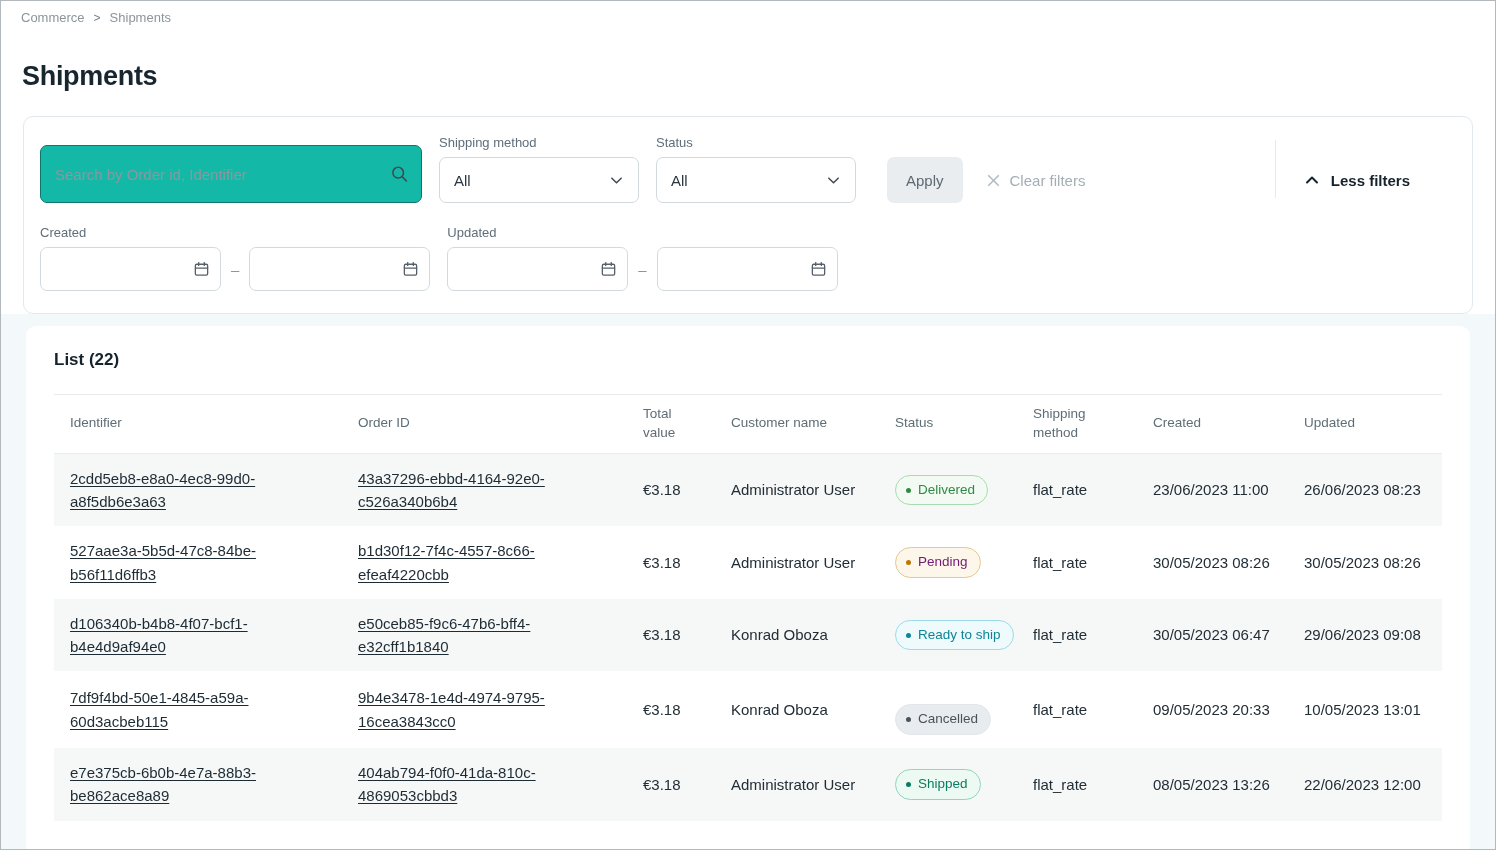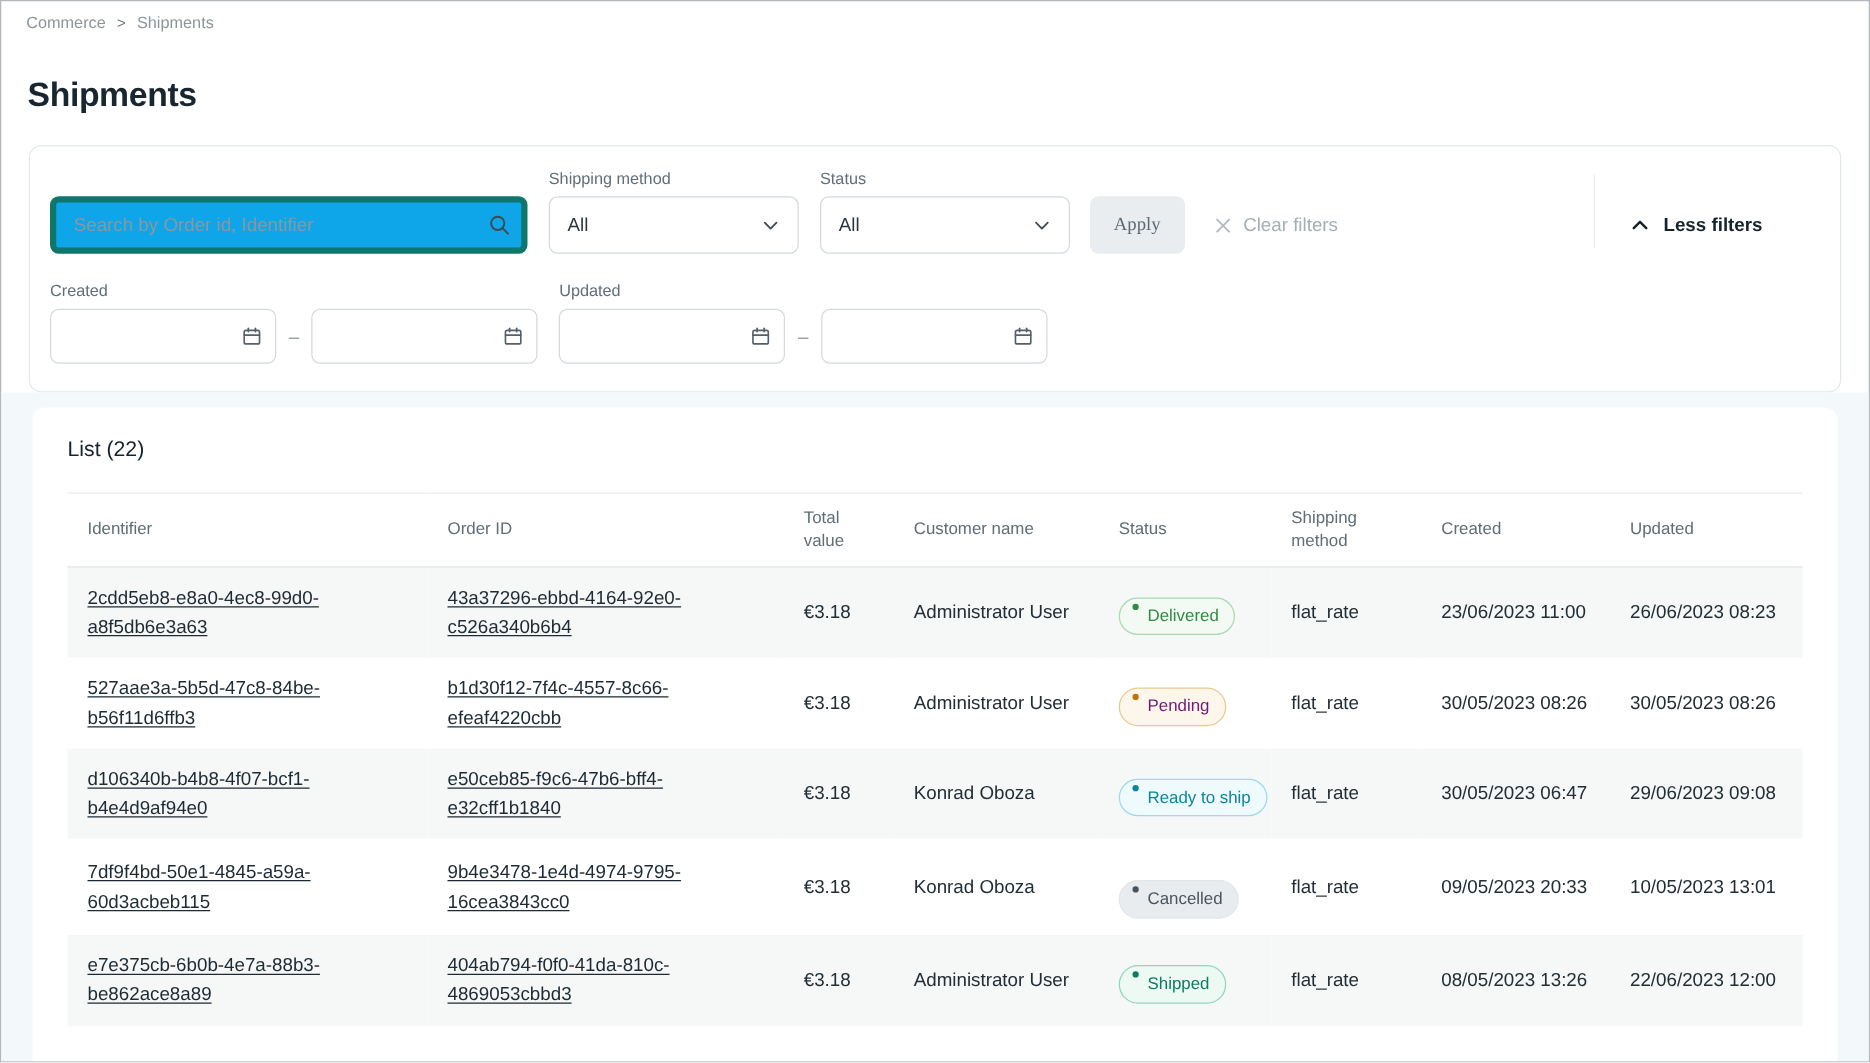--- a/index.html
+++ b/index.html
@@ -24,38 +24,38 @@
   .breadcrumb .sep { font-size:12px; color:#747f86; }
 
   
   .page-title { font-size:27px; font-weight:700; color:#182630; margin:36px 0 0 21px; letter-spacing:-0.3px; }
 
   
   .filter-card { margin:24px 22px 0; border:1px solid #e2e9ec; border-radius:10px; background:#fff; }
   .filter-row1 { display:flex; align-items:flex-end; padding:18px 16px 10px; }
   .search-box { position:relative; width:382px; }
   .search-box input {
-    width:100%; height:46px; border:5px solid #0f766e; border-radius:7px;
-    padding:0 44px 0 14px; font-size:15px; color:#2b3740; outline:none; font-family:inherit; background:#0ea5e9;
+    width:100%; height:58px; border:1px solid #0f766e; border-radius:7px;
+    padding:0 44px 0 14px; font-size:15px; color:#2b3740; outline:none; font-family:inherit; background:#14b8a6;
   }
   .search-box input::placeholder { color:#8d979e; }
   .search-icon { position:absolute; right:13px; top:50%; transform:translateY(-50%); display:flex; }
 
   .field { display:flex; flex-direction:column; margin-left:17px; }
   .field-label { font-size:13px; color:#5f6e78; margin-bottom:7px; }
   .select {
     width:200px; height:46px; border:1px solid #d3dade; border-radius:7px; background:#fff;
     display:flex; align-items:center; justify-content:space-between; padding:0 14px;
     font-size:15px; color:#2b3740; cursor:pointer;
   }
 
   .apply-btn {
-    height:46px; padding:0 19px; margin-left:16px;
+    height:46px; padding:0 19px; margin-left:31px;
     background:#e9edef; color:#5d6a73; border:none; border-radius:7px;
-    font-size:15px; font-family:Liberation Serif, serif; cursor:pointer;
+    font-size:15px; font-family:Liberation Sans, sans-serif; cursor:pointer;
   }
   .clear-btn { display:flex; align-items:center; gap:8px; color:#a3aeb5; font-size:15px; margin-left:22px; height:46px; cursor:pointer; }
 
   .row1-spacer { flex:1; }
   .v-divider { width:1px; height:58px; background:#e4eaed; align-self:center; }
   .less-filters { display:flex; align-items:center; gap:11px; font-size:15px; font-weight:700; color:#15232c; padding:0 46px 0 28px; height:46px; cursor:pointer; }
 
   .filter-row2 { display:flex; padding:12px 16px 22px; }
   .range-group { display:flex; flex-direction:column; }
   .range-group + .range-group { margin-left:17px; }
@@ -64,37 +64,37 @@
   .date-input input {
     width:100%; height:44px; border:1px solid #d3dade; border-radius:7px;
     padding:0 40px 0 12px; font-size:14px; color:#2b3740; outline:none; font-family:inherit; background:#fff;
   }
   .cal-icon { position:absolute; right:11px; top:50%; transform:translateY(-50%); display:flex; }
   .range-dash { margin:0 10px; color:#8d969c; font-size:15px; }
 
   
   .lower { flex:1; background:#f3f8fa; padding:12px 25px 0; }
   .list-card { background:#fff; border-radius:10px 10px 0 0; height:100%; padding:24px 28px 0; }
-  .list-title { font-size:17px; font-weight:400; color:#15232c; margin:0 0 24px 0; }
+  .list-title { font-size:17px; font-weight:700; color:#15232c; margin:0 0 24px 0; }
 
   table.shipments { width:100%; border-collapse:collapse; table-layout:fixed; font-size:15px; }
   thead th {
     text-align:left; font-weight:400; color:#5e6d76; font-size:13.5px;
     padding:10px 16px; border-top:1px solid #e7ebed; border-bottom:1px solid #e7ebed;
     vertical-align:middle; line-height:1.4;
   }
   tbody td {
     padding:13px 16px; vertical-align:middle; line-height:1.55; color:#222e36;
     overflow-wrap:break-word;
   }
   tr.alt { background:#f6f7f7; }
   a.cell-link { color:#1d2b34; text-decoration:underline; text-underline-offset:2px; cursor:pointer;margin-top:38px; }
 
   .pill {
-    display:inline-flex; gap:7px; padding:4px 12px 4px 10px;
+    display:inline-flex; align-items:center; gap:7px; padding:4px 12px 4px 10px;
     border:1px solid transparent; border-radius:999px; font-size:13.5px; white-space:nowrap;
   }
   .pill .dot { width:5px; height:5px; border-radius:50%; flex:0 0 auto; }
 
   svg { display:block; }
 </style>
 </head>
 <body>
 
 <div class="viewport">

